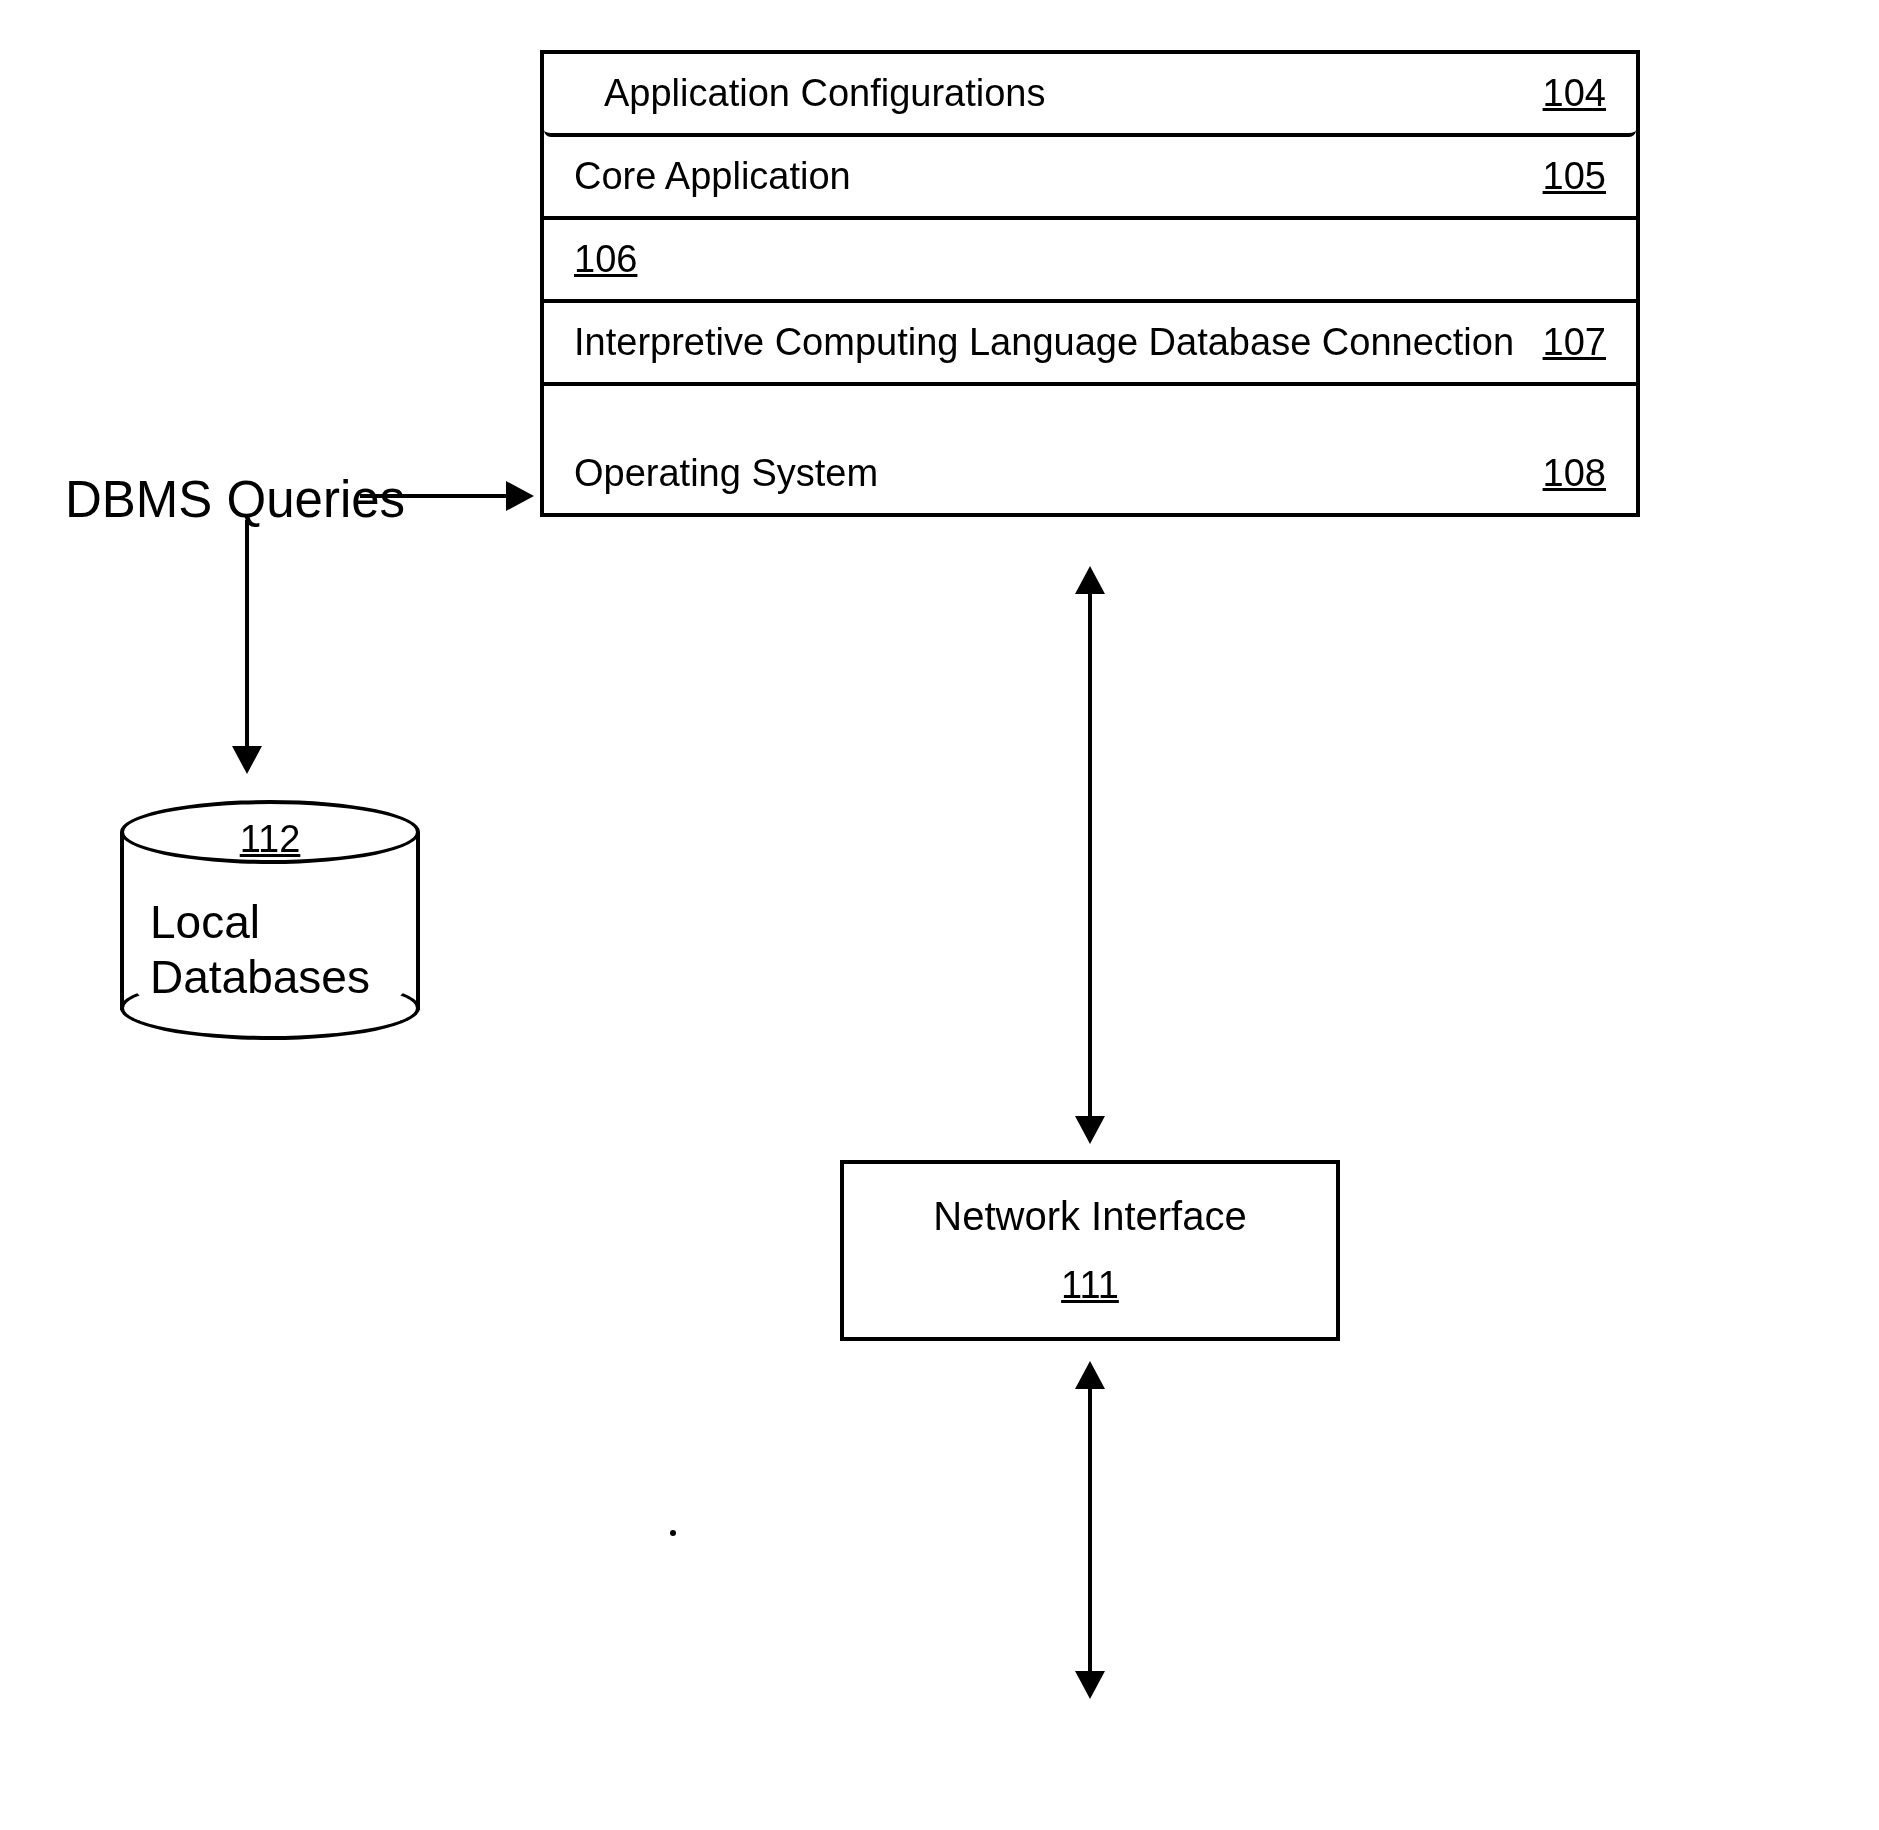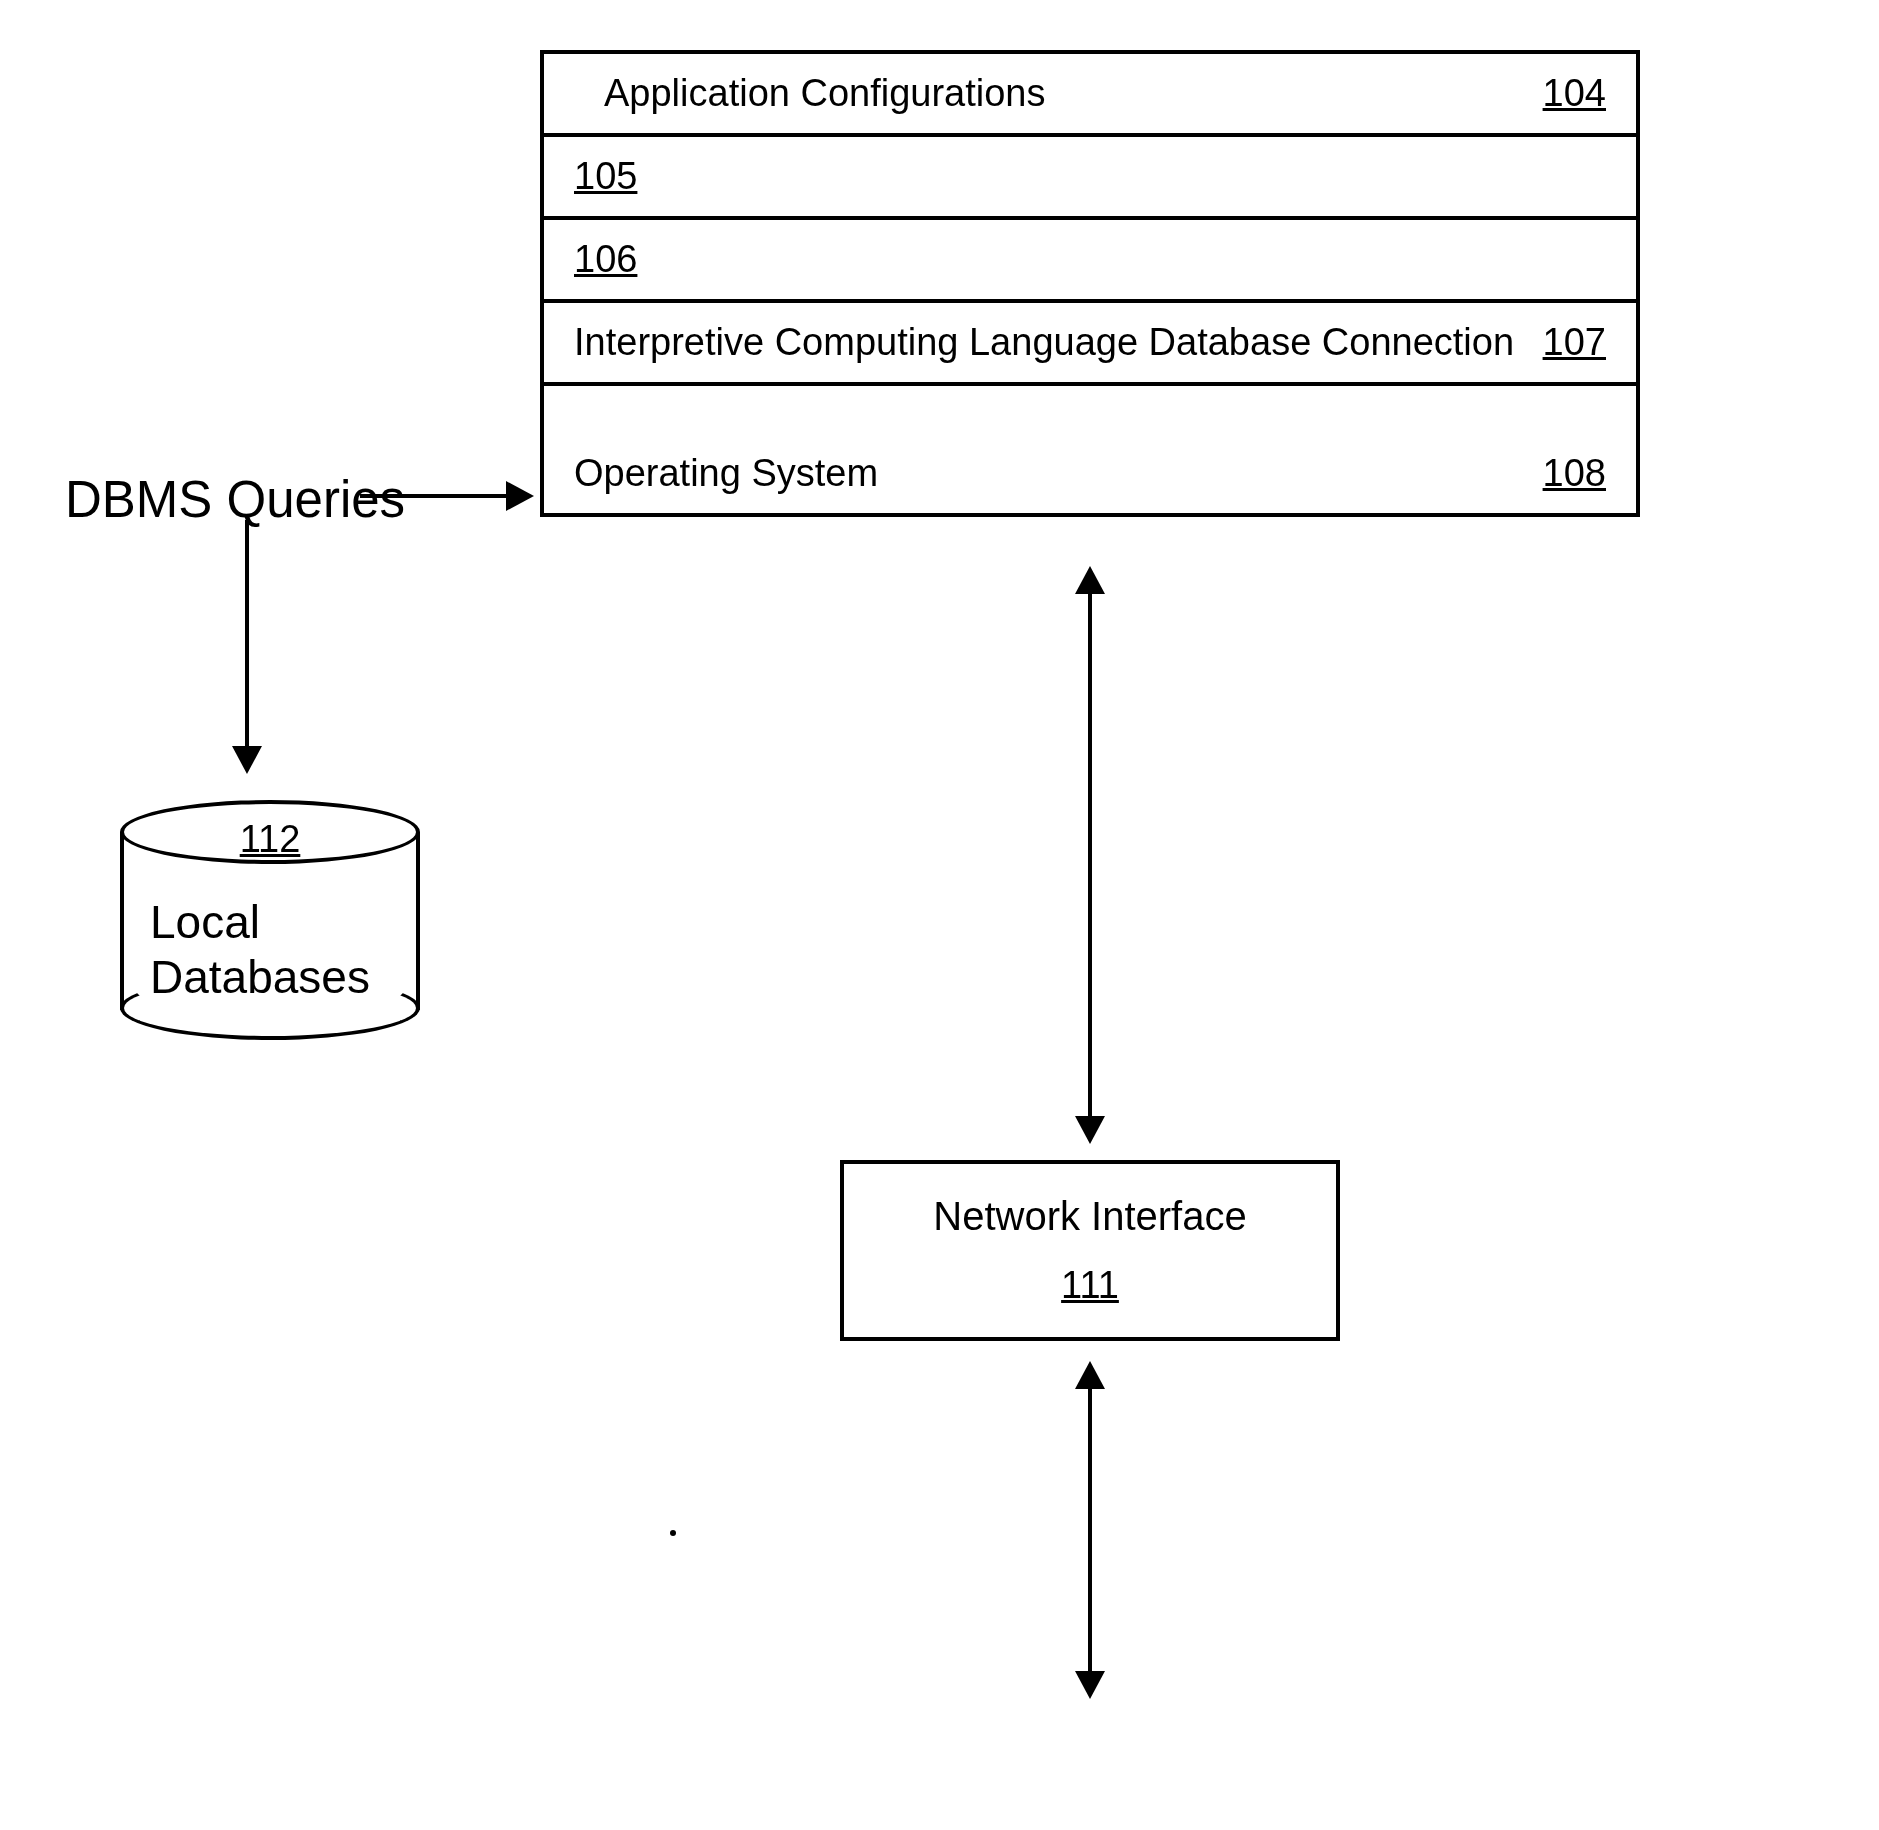--- a/index.html
+++ b/index.html
@@ -39,20 +39,21 @@
       flex: 1;
       padding-right: 20px;
     }
     .row-num {
       font-size: 38px;
       text-decoration: underline;
       white-space: nowrap;
     }
     .indent {
       padding-left: 60px;
+      border-radius: 7px;
     }
     .dbms-label {
       position: absolute;
       left: 65px;
       top: 470px;
       font-size: 51px;
     }
     .arrow-right {
       position: absolute;
       left: 360px;
@@ -239,20 +240,21 @@
   </style>
 </head>
 <body>
 
 <div class="stack">
   <div class="stack-row indent">
     <span class="row-label">Application Configurations</span>
     <span class="row-num">104</span>
   </div>
   <div class="stack-row">
+    <span class="row-label">Core Application</span>
     <span class="row-num">105</span>
   </div>
   <div class="stack-row">
     <span class="row-num">106</span>
   </div>
   <div class="stack-row">
     <span class="row-label">Interpretive Computing Language Database Connection</span>
     <span class="row-num">107</span>
   </div>
   <div class="stack-row">

